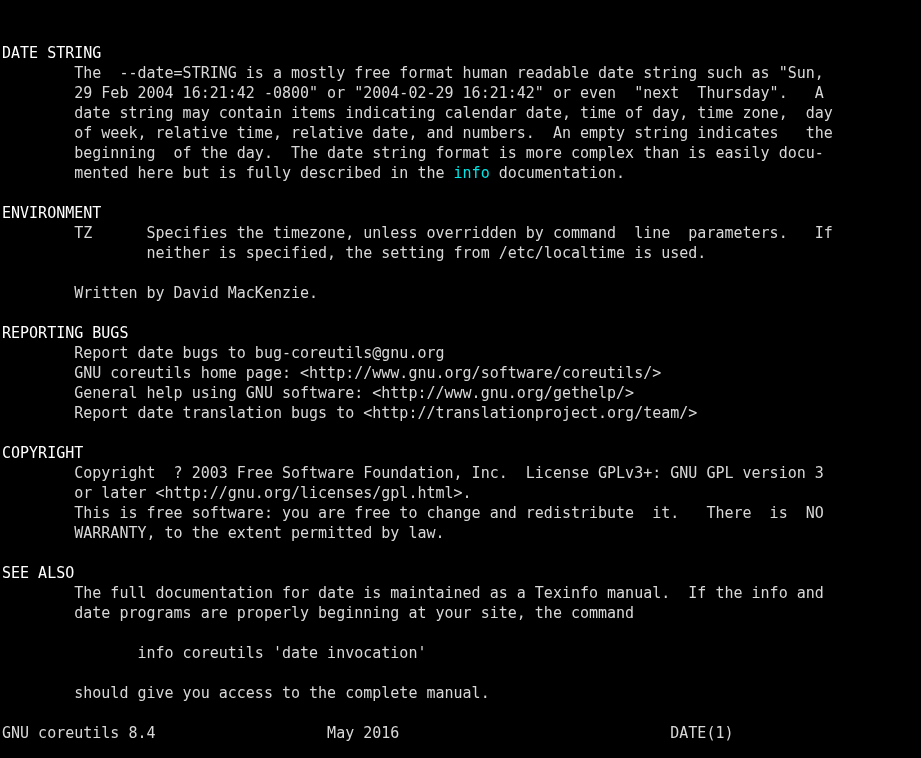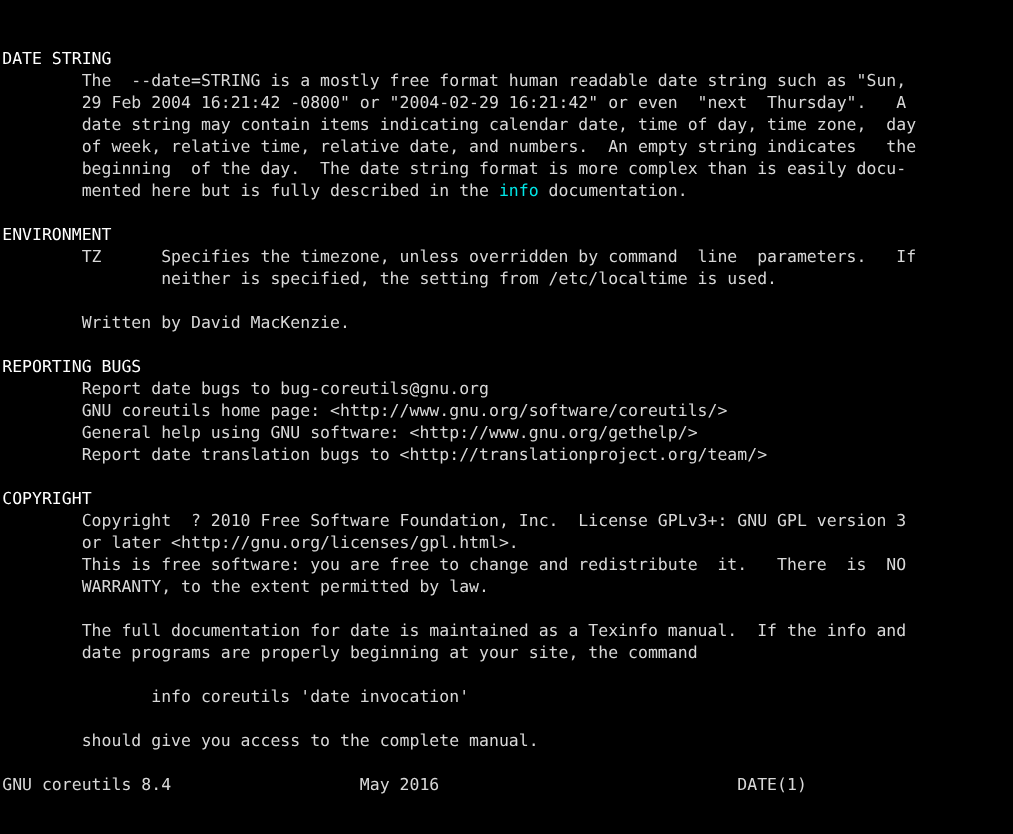--- a/index.html
+++ b/index.html
@@ -130,27 +130,28 @@
 
     <div class="line section-head">REPORTING BUGS</div>
     <div class="line">        Report date bugs to bug-coreutils@gnu.org</div>
     <div class="line">        GNU coreutils home page: &lt;http://www.gnu.org/software/coreutils/&gt;</div>
     <div class="line">        General help using GNU software: &lt;http://www.gnu.org/gethelp/&gt;</div>
     <div class="line">        Report date translation bugs to &lt;http://translationproject.org/team/&gt;</div>
 
     <div class="line blank"> </div>
 
     <div class="line section-head">COPYRIGHT</div>
-    <div class="line">        Copyright  ? 2010 Free Software Foundation, Inc.  License GPLv3+: GNU GPL version 3</div>
+    <div class="line">        Copyright  ? 2003 Free Software Foundation, Inc.  License GPLv3+: GNU GPL version 3</div>
     <div class="line">        or later &lt;http://gnu.org/licenses/gpl.html&gt;.</div>
     <div class="line">        This is free software: you are free to change and redistribute  it.   There  is  NO</div>
     <div class="line">        WARRANTY, to the extent permitted by law.</div>
 
     <div class="line blank"> </div>
 
+    <div class="line section-head">SEE ALSO</div>
     <div class="line">        The full documentation for date is maintained as a Texinfo manual.  If the info and</div>
     <div class="line">        date programs are properly beginning at your site, the command</div>
     <div class="line blank"> </div>
     <div class="line">               info coreutils 'date invocation'</div>
     <div class="line blank"> </div>
     <div class="line">        should give you access to the complete manual.</div>
 
     <div class="line blank"> </div>
 
     <div class="line footer-line">GNU coreutils 8.4                   May 2016                              DATE(1)</div>

